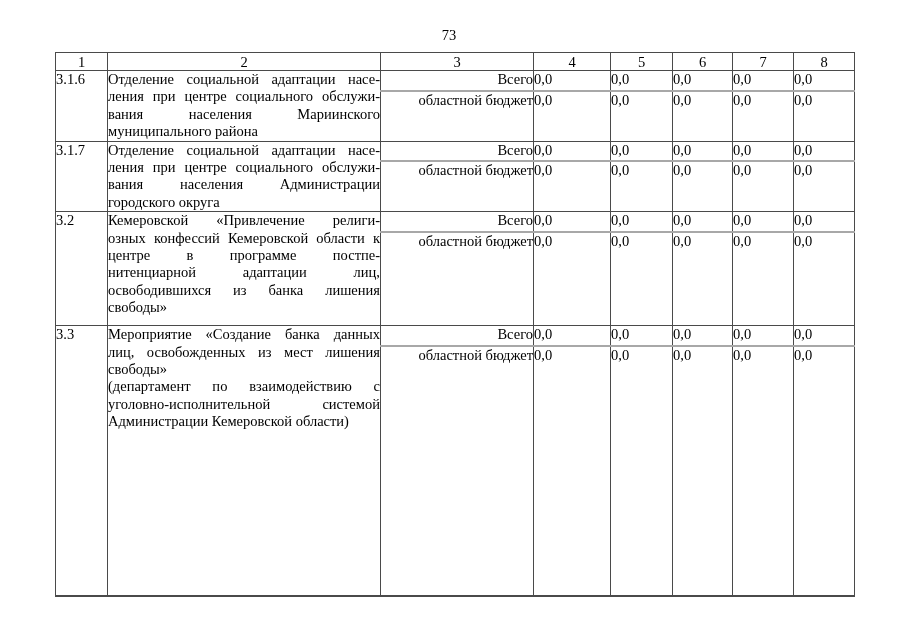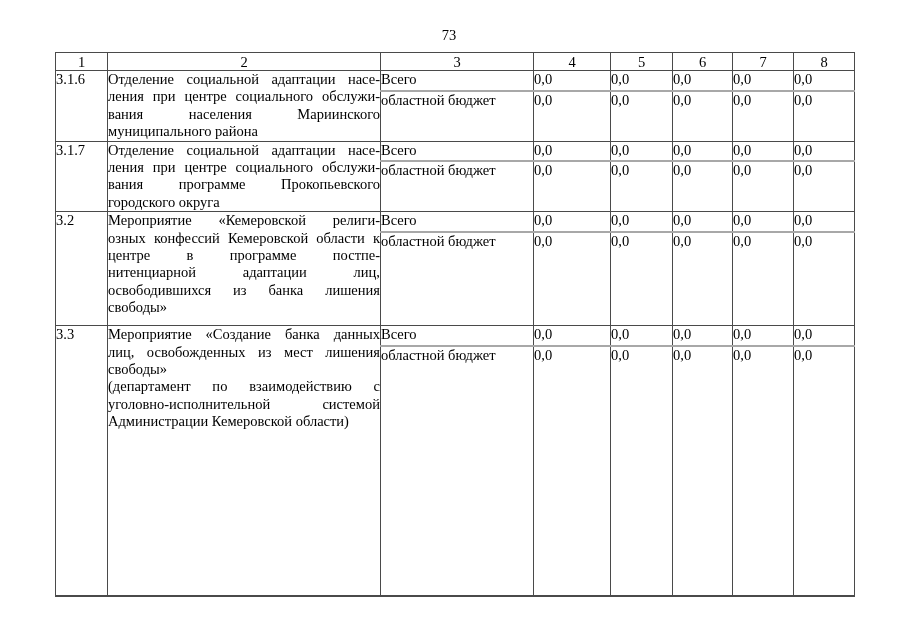--- a/index.html
+++ b/index.html
@@ -38,21 +38,21 @@
   }
   table.doc { border-bottom: 2px solid #4a4a4a; }
   table.doc th {
     text-align: center;
     height: 16px;
     line-height: 16px;
     padding: 1px 0 0 0;
   }
   .c-num  { padding-top: 1px; }
   .c-desc { padding: 0 3px; }
-  .c-fund { padding: 1px 2px 0 4px; }
+  .c-fund { padding: 1px 2px 0 4px; text-align: right; }
   .c-val  { text-align: left; padding-top: 1px; }
   .ln      { text-align: left; }
   .ln.j    { text-align: justify; text-align-last: justify; }
   tr.sub-top .c-fund,
   tr.sub-top .c-val { border-bottom: 2px solid #a8a8a8; }
 </style>
 </head>
 <body>
 
 <div class="page-number">73</div>
@@ -103,21 +103,21 @@
     <td class="c-val">0,0</td>
     <td class="c-val">0,0</td>
     <td class="c-val">0,0</td>
   </tr>
 
   <tr class="sub-top" style="height:19px">
     <td class="c-num" rowspan="2">3.1.7</td>
     <td class="c-desc" rowspan="2">
       <div class="ln j">Отделение социальной адаптации насе-</div>
       <div class="ln j">ления при центре социального обслужи-</div>
-      <div class="ln j">вания программе Прокопьевского</div>
+      <div class="ln j">вания населения Администрации</div>
       <div class="ln">городского округа</div>
     </td>
     <td class="c-fund">Всего</td>
     <td class="c-val">0,0</td>
     <td class="c-val">0,0</td>
     <td class="c-val">0,0</td>
     <td class="c-val">0,0</td>
     <td class="c-val">0,0</td>
   </tr>
   <tr class="sub-bot" style="height:50px">
@@ -125,21 +125,21 @@
     <td class="c-val">0,0</td>
     <td class="c-val">0,0</td>
     <td class="c-val">0,0</td>
     <td class="c-val">0,0</td>
     <td class="c-val">0,0</td>
   </tr>
 
   <tr class="sub-top" style="height:20px">
     <td class="c-num" rowspan="2">3.2</td>
     <td class="c-desc" rowspan="2">
-      <div class="ln j">Мероприятие «Кемеровской религи-</div>
+      <div class="ln j">Кемеровской «Привлечение религи-</div>
       <div class="ln j">озных конфессий Кемеровской области к</div>
       <div class="ln j">центре в программе постпе-</div>
       <div class="ln j">нитенциарной адаптации лиц,</div>
       <div class="ln j">освободившихся из банка лишения</div>
       <div class="ln">свободы»</div>
     </td>
     <td class="c-fund">Всего</td>
     <td class="c-val">0,0</td>
     <td class="c-val">0,0</td>
     <td class="c-val">0,0</td>

